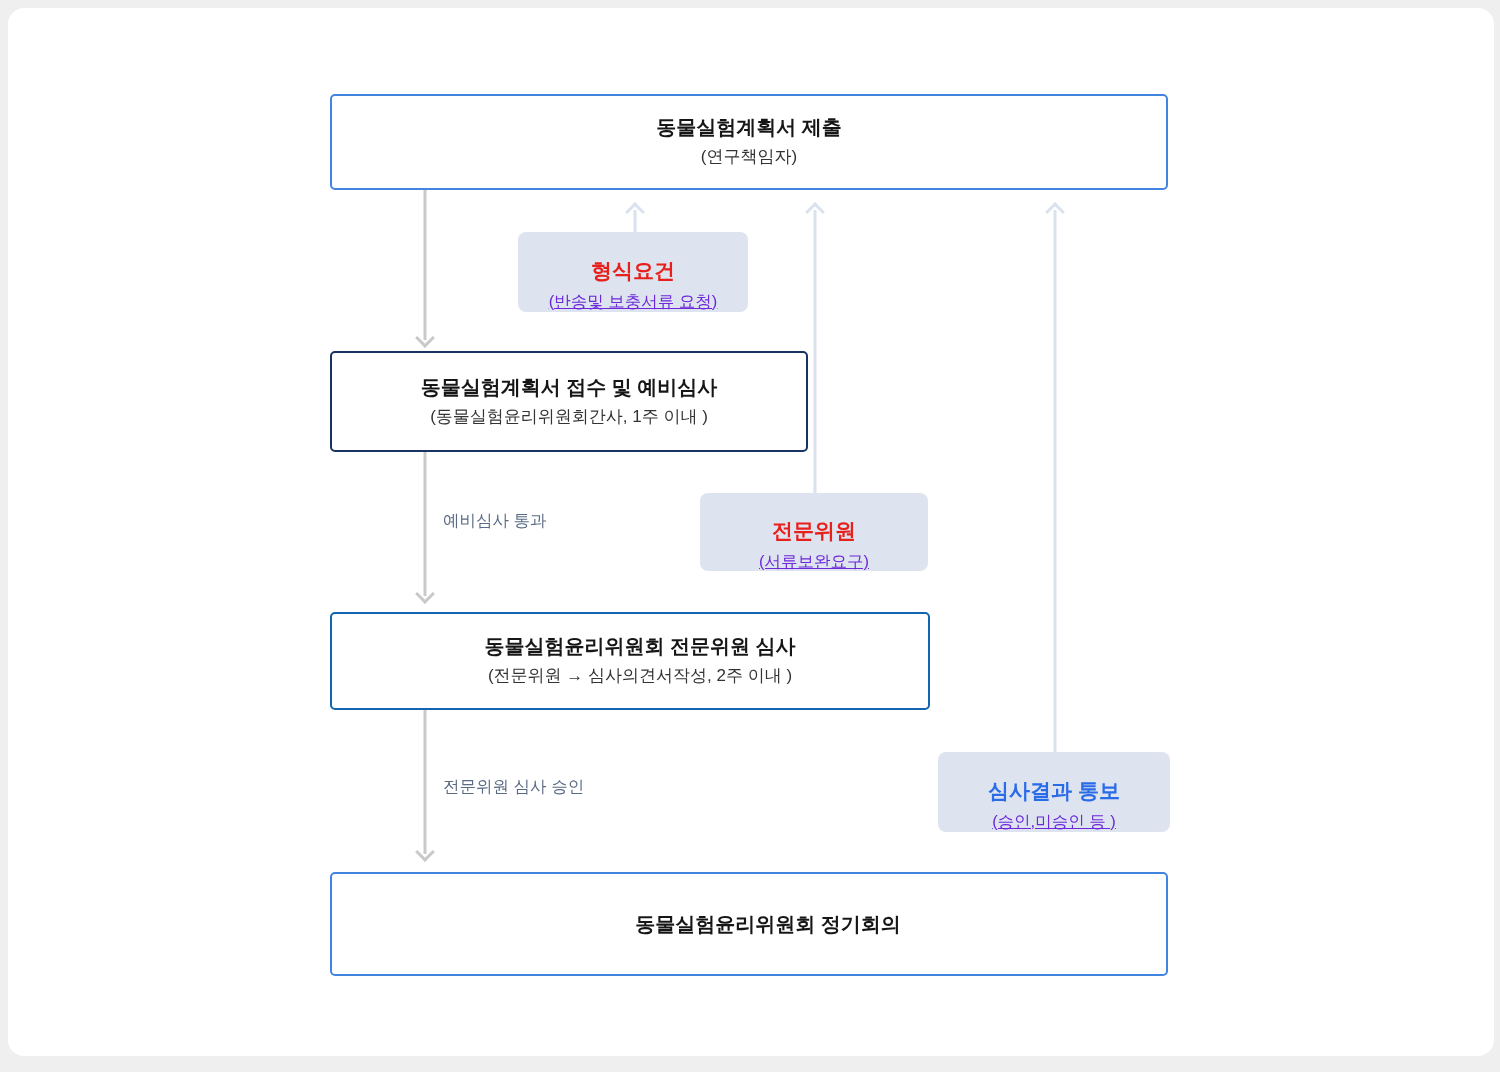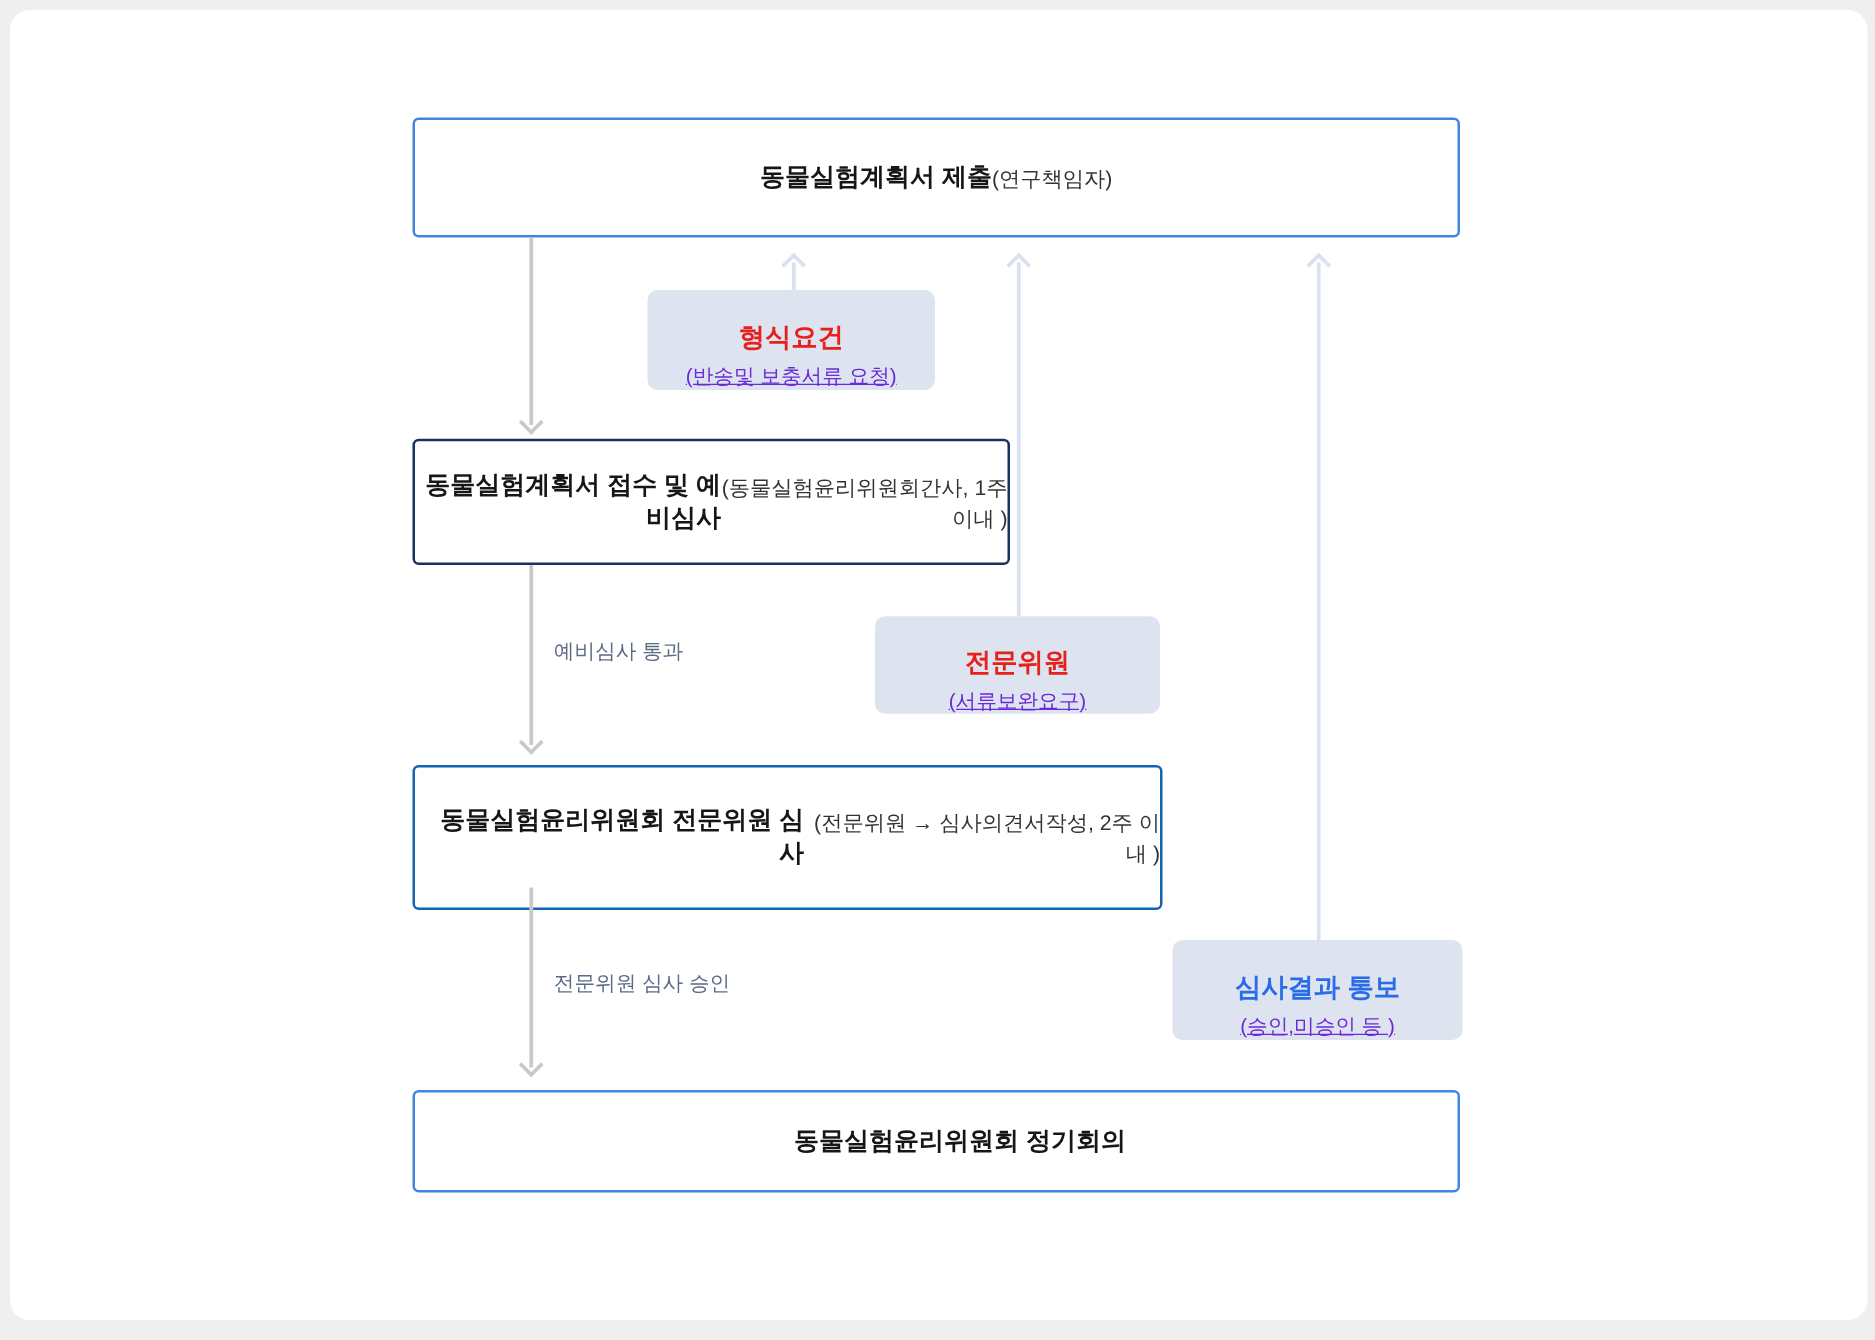--- a/index.html
+++ b/index.html
@@ -28,30 +28,30 @@
   .card{
     position:absolute;left:8px;top:8px;width:1486px;height:1048px;
     background:var(--card);border-radius:16px;
   }
   
   .fbox{
     position:absolute;
     background:#fff;
     border:2px solid var(--blue-border);
     border-radius:5px;
-    display:flex;flex-direction:row;align-items:center;justify-content:center;
+    display:flex;flex-direction:column;align-items:center;justify-content:center;
     text-align:right;
     box-sizing:border-box;
   }
   .fbox .t{font-size:20px;font-weight:bold;color:var(--title);line-height:1.35;}
   .fbox .s{font-size:17px;color:var(--subtitle);line-height:1.45;margin-top:4px;}
   #box-submit{left:330px;top:94px;width:838px;height:96px;}
   #box-receive{left:330px;top:351px;width:478px;height:101px;border-color:var(--navy-border);}
-  #box-expert-review{left:330px;top:612px;width:600px;height:116px;border-color:var(--midblue-border);padding-left:20px;}
-  #box-meeting{left:330px;top:872px;width:838px;height:82px;padding-left:38px;}
+  #box-expert-review{left:330px;top:612px;width:600px;height:98px;border-color:var(--midblue-border);padding-left:20px;}
+  #box-meeting{left:330px;top:872px;width:838px;height:104px;padding-left:38px;}
   
   .callout{
     position:absolute;
     background:var(--callout-bg);
     border-radius:8px;
     display:flex;flex-direction:column;align-items:center;justify-content:center;
     text-align:center;box-sizing:border-box;
     z-index:3;
   }
   .callout .t{font-size:21px;font-weight:bold;line-height:1.3;margin-top:26px;}

